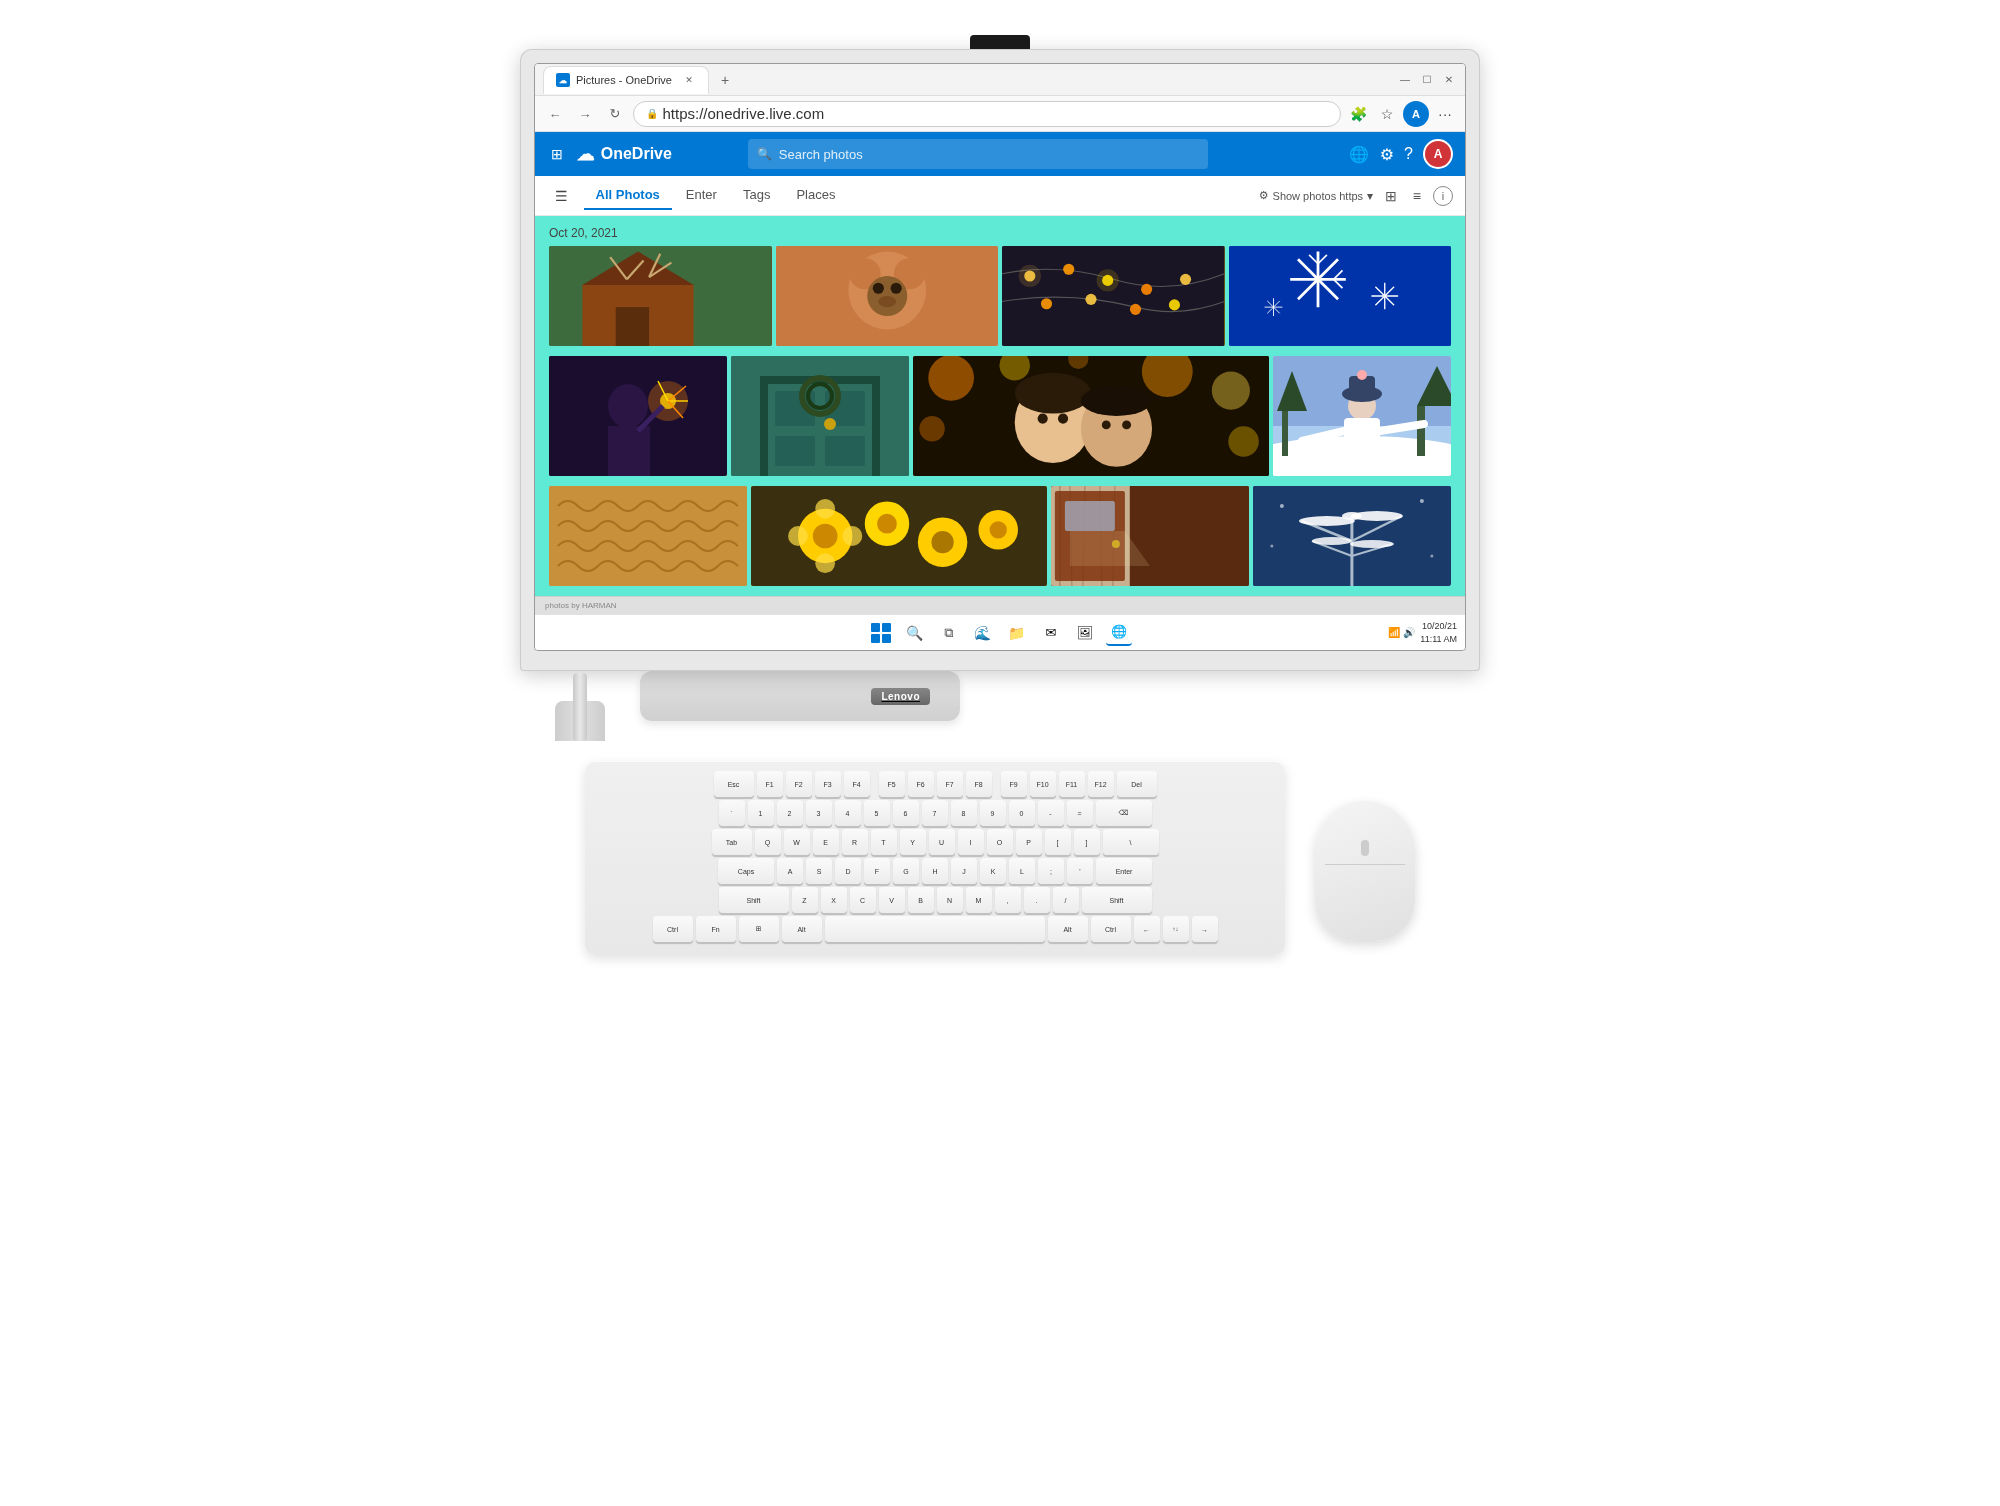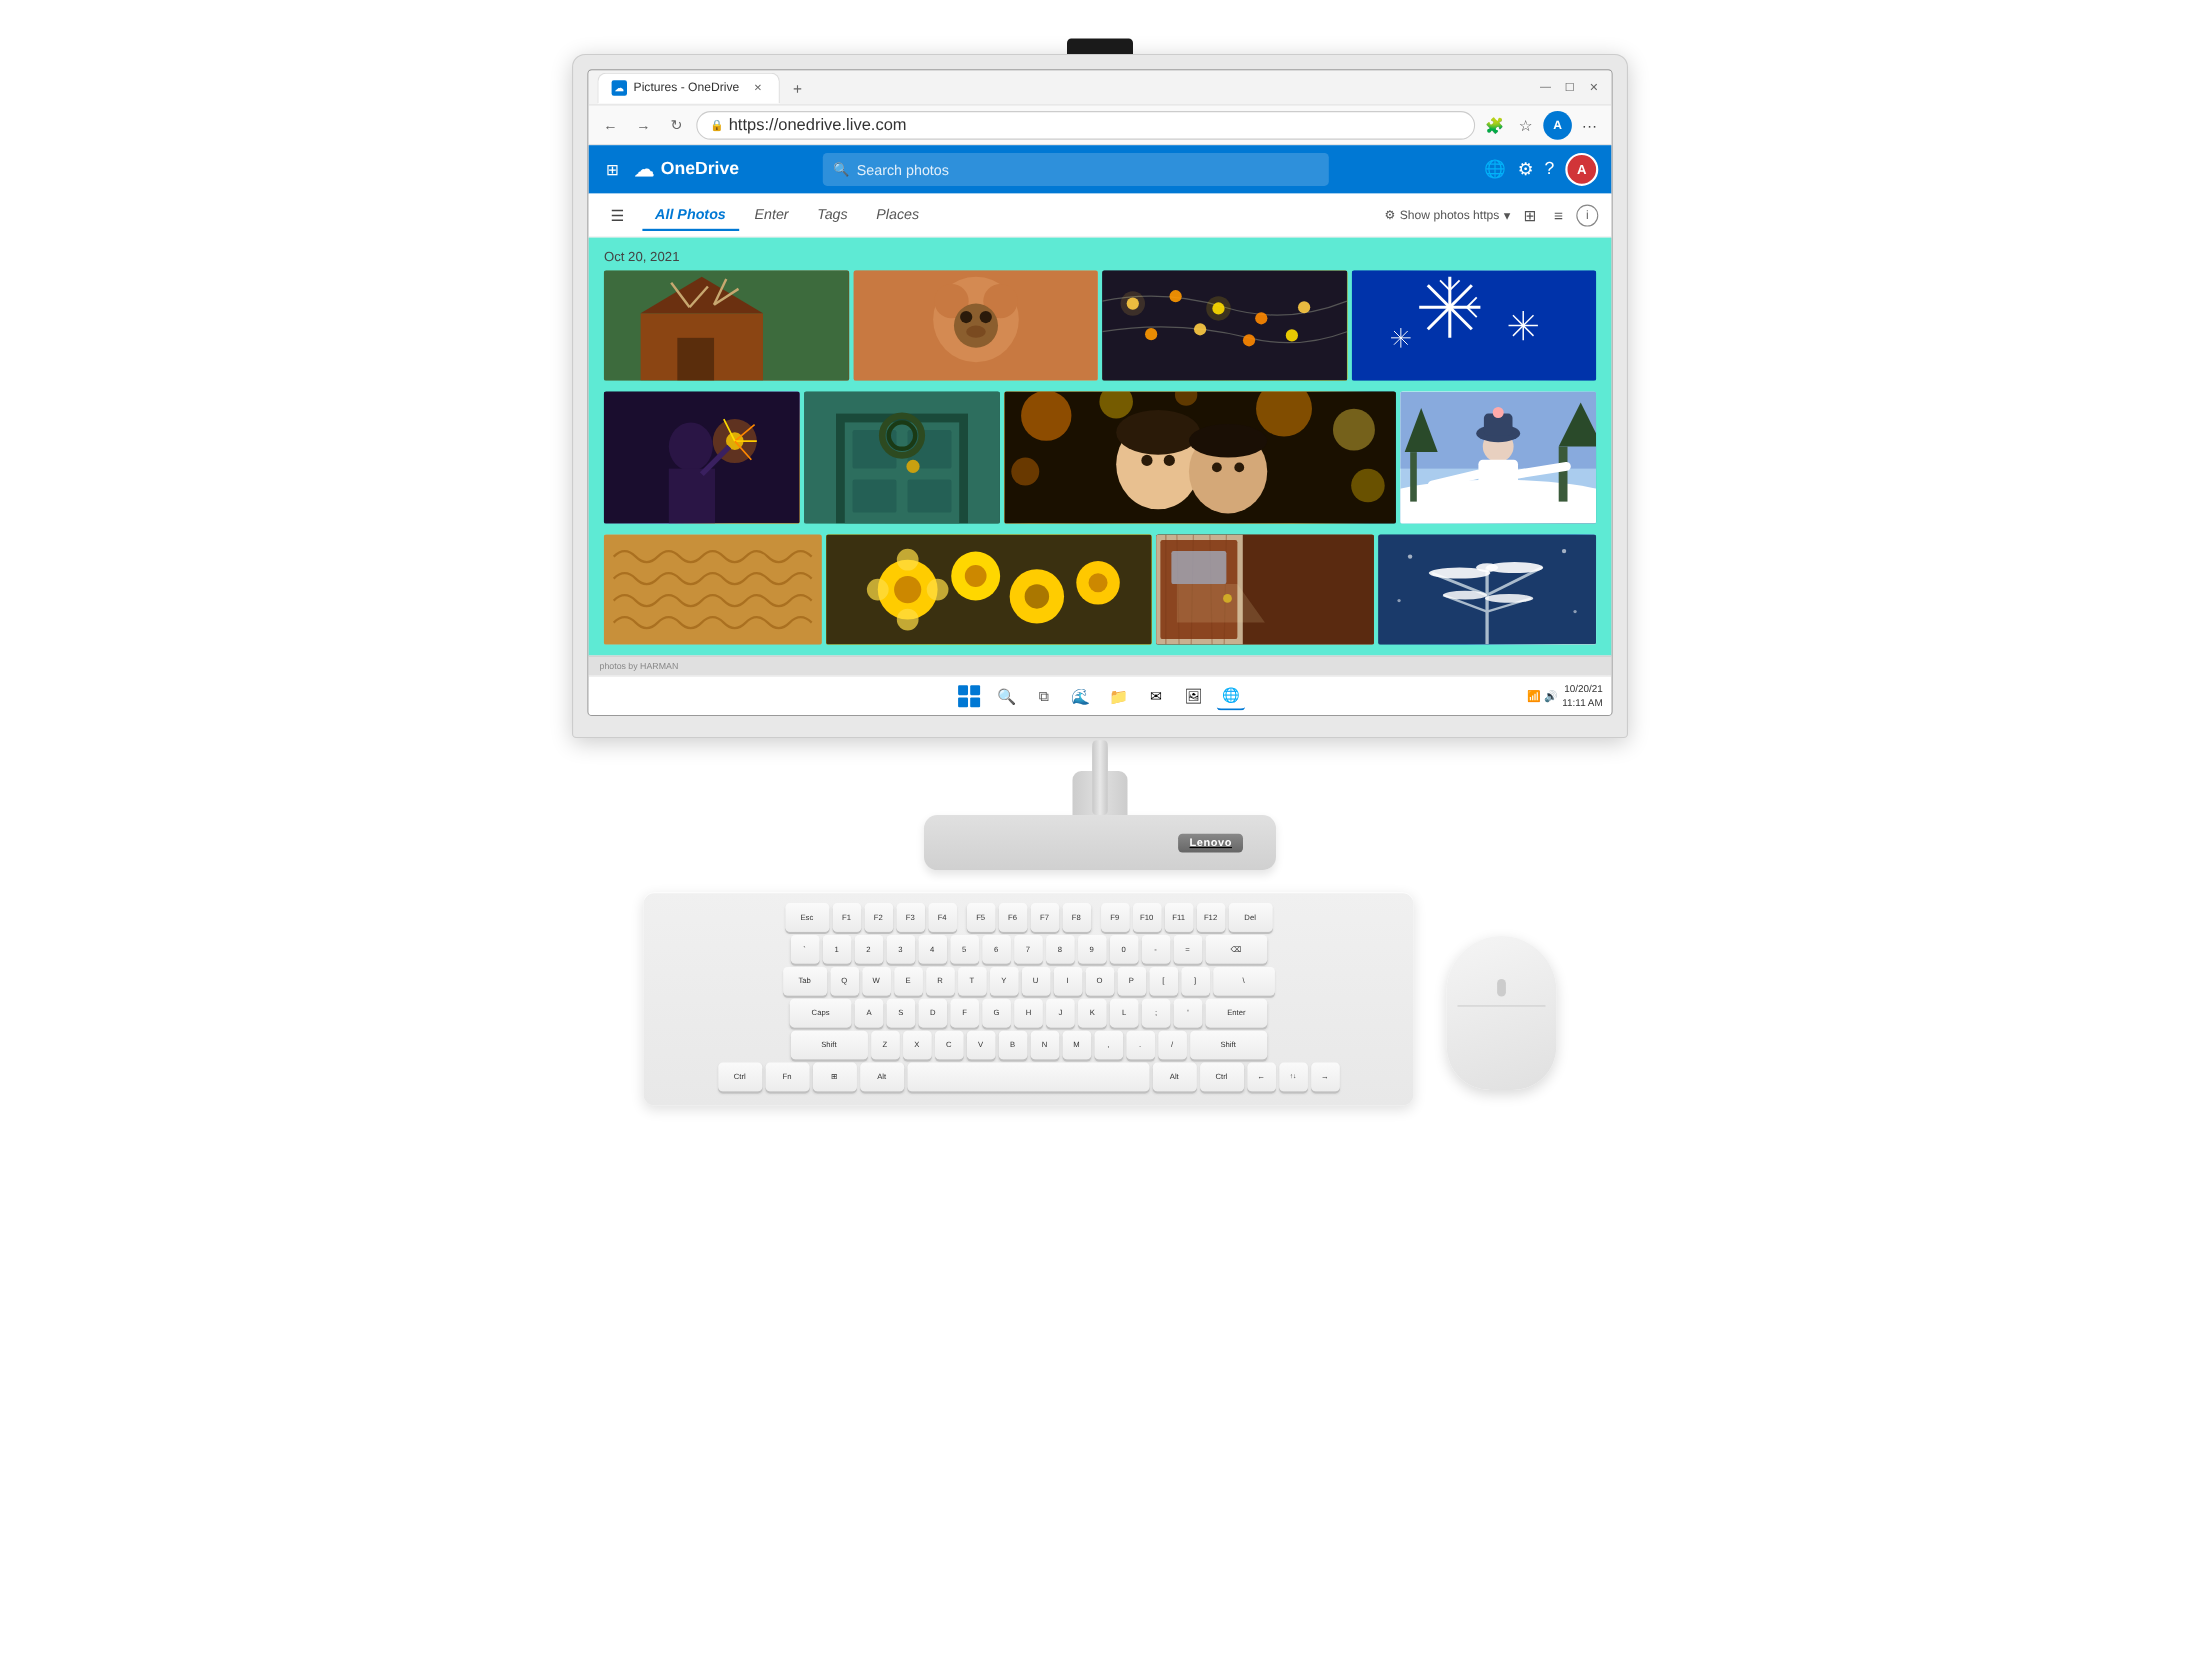--- a/index.html
+++ b/index.html
@@ -291,21 +291,20 @@
     }
     .nav-tab {
       padding: 6px 12px;
       font-size: 13px;
       color: #555;
       cursor: pointer;
       border-bottom: 2px solid transparent;
       height: 28px;
       display: flex;
       align-items: center;
-      font-style: italic;
     }
     .nav-tab.active {
       color: #0078d4;
       border-bottom: 2px solid #0078d4;
       font-weight: 600;
     }
     .nav-right {
       margin-left: auto;
       display: flex;
       align-items: center;
@@ -420,22 +419,21 @@
       display: flex;
       align-items: center;
       gap: 3px;
       font-size: 10px;
       color: #555;
     }
 
     
     .monitor-stand-wrapper {
       display: flex;
-      flex-direction: column;
-      align-items: center;
+      flex-direction: row;
       text-decoration: underline;
     }
     .stand-neck {
       width: 100px;
       height: 70px;
       position: relative;
     }
     .stand-neck::before {
       content: '';
       position: absolute;

